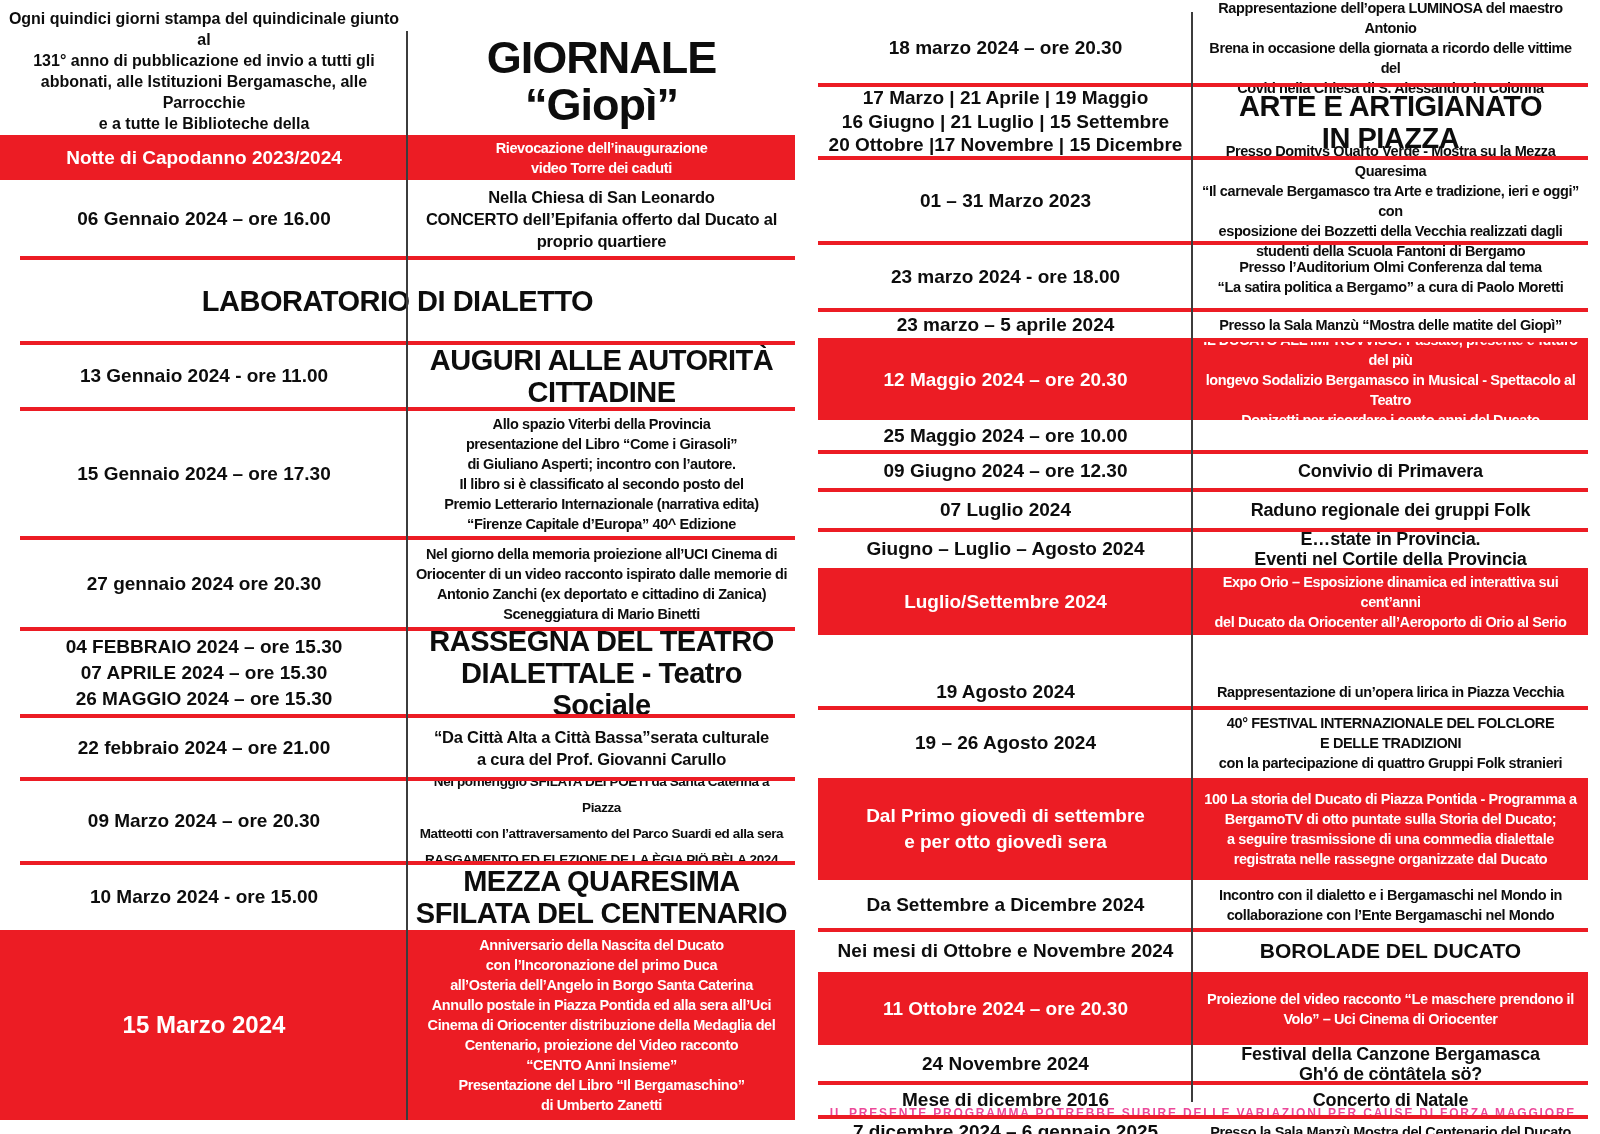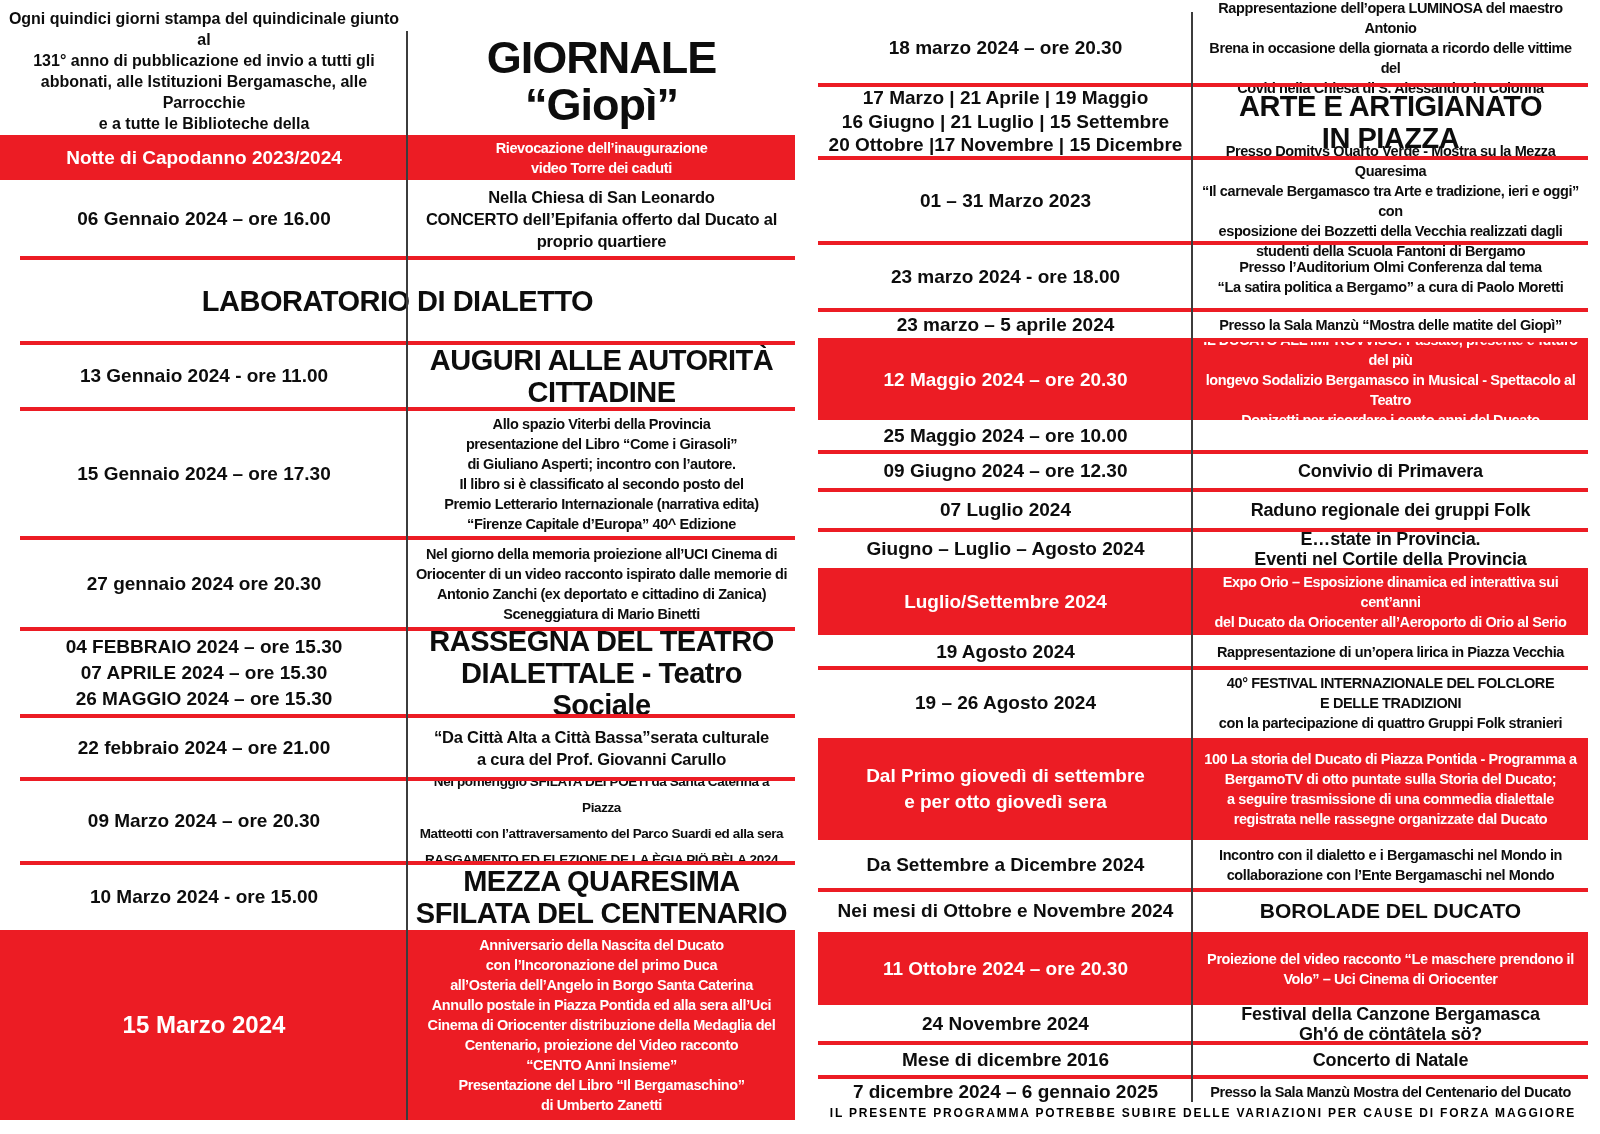--- a/index.html
+++ b/index.html
@@ -22,21 +22,21 @@
     white-space:pre-line;box-sizing:border-box;padding:0 6px;overflow:visible;
   }
   .date-cell{flex:0 0 408px;}
   .sched.right .date-cell{flex:0 0 375px;}
   .desc-cell{flex:1 1 auto;min-width:0;}
   .vrule{position:absolute;width:2px;background:#3c3c3c;z-index:3;}
   .sched.left .vrule{left:406px;top:4px;height:1089px;}
   .sched.right .vrule{left:373px;top:2px;height:1090px;}
   .footer{
     position:absolute;left:818px;top:1106px;width:770px;text-align:center;
-    font-size:12px;letter-spacing:1.8px;white-space:nowrap;color:#000000;
+    font-size:12px;letter-spacing:1.8px;white-space:nowrap;color:#ec4899;
   }
   
   .v-intro{font-size:16px;line-height:21px;}
   .v-masthead{font-size:45px;line-height:47px;letter-spacing:-1px;}
   .v-date{font-size:19px;line-height:26px;}
   .v-date-tight{font-size:19px;line-height:23.5px;}
   .v-date-sm{font-size:16.5px;line-height:21px;}
   .v-date-lg{font-size:24px;line-height:28px;text-align:right;}
   .v-title-xl{font-size:29px;line-height:32px;letter-spacing:-0.5px;}
   .v-title-md{font-size:21px;line-height:24px;}
@@ -182,21 +182,21 @@
       <div class="row" style="height: 38px;">
     <div class="cell date-cell v-date">Giugno – Luglio – Agosto 2024</div>
     <div class="cell desc-cell v-text-lg">E…state in Provincia.
 Eventi nel Cortile della Provincia</div>
   </div>
       <div class="row band" style="height: 67px;">
     <div class="cell date-cell v-date">Luglio/Settembre 2024</div>
     <div class="cell desc-cell v-text-sm">Expo Orio – Esposizione dinamica ed interattiva sui cent’anni
 del Ducato da Oriocenter all’Aeroporto di Orio al Serio</div>
   </div>
-      <div class="row sep" style="height: 33px;">
+      <div class="row sep" style="height: 33px; margin-top: 40px;">
     <div class="cell date-cell v-date">19 Agosto 2024</div>
     <div class="cell desc-cell v-text-sm">Rappresentazione di un’opera lirica in Piazza Vecchia</div>
   </div>
       <div class="row" style="height: 70px;">
     <div class="cell date-cell v-date">19 – 26 Agosto 2024</div>
     <div class="cell desc-cell v-text-sm">40° FESTIVAL INTERNAZIONALE DEL FOLCLORE
 E DELLE TRADIZIONI
 con la partecipazione di quattro Gruppi Folk stranieri</div>
   </div>
       <div class="row band" style="height: 102px;">

